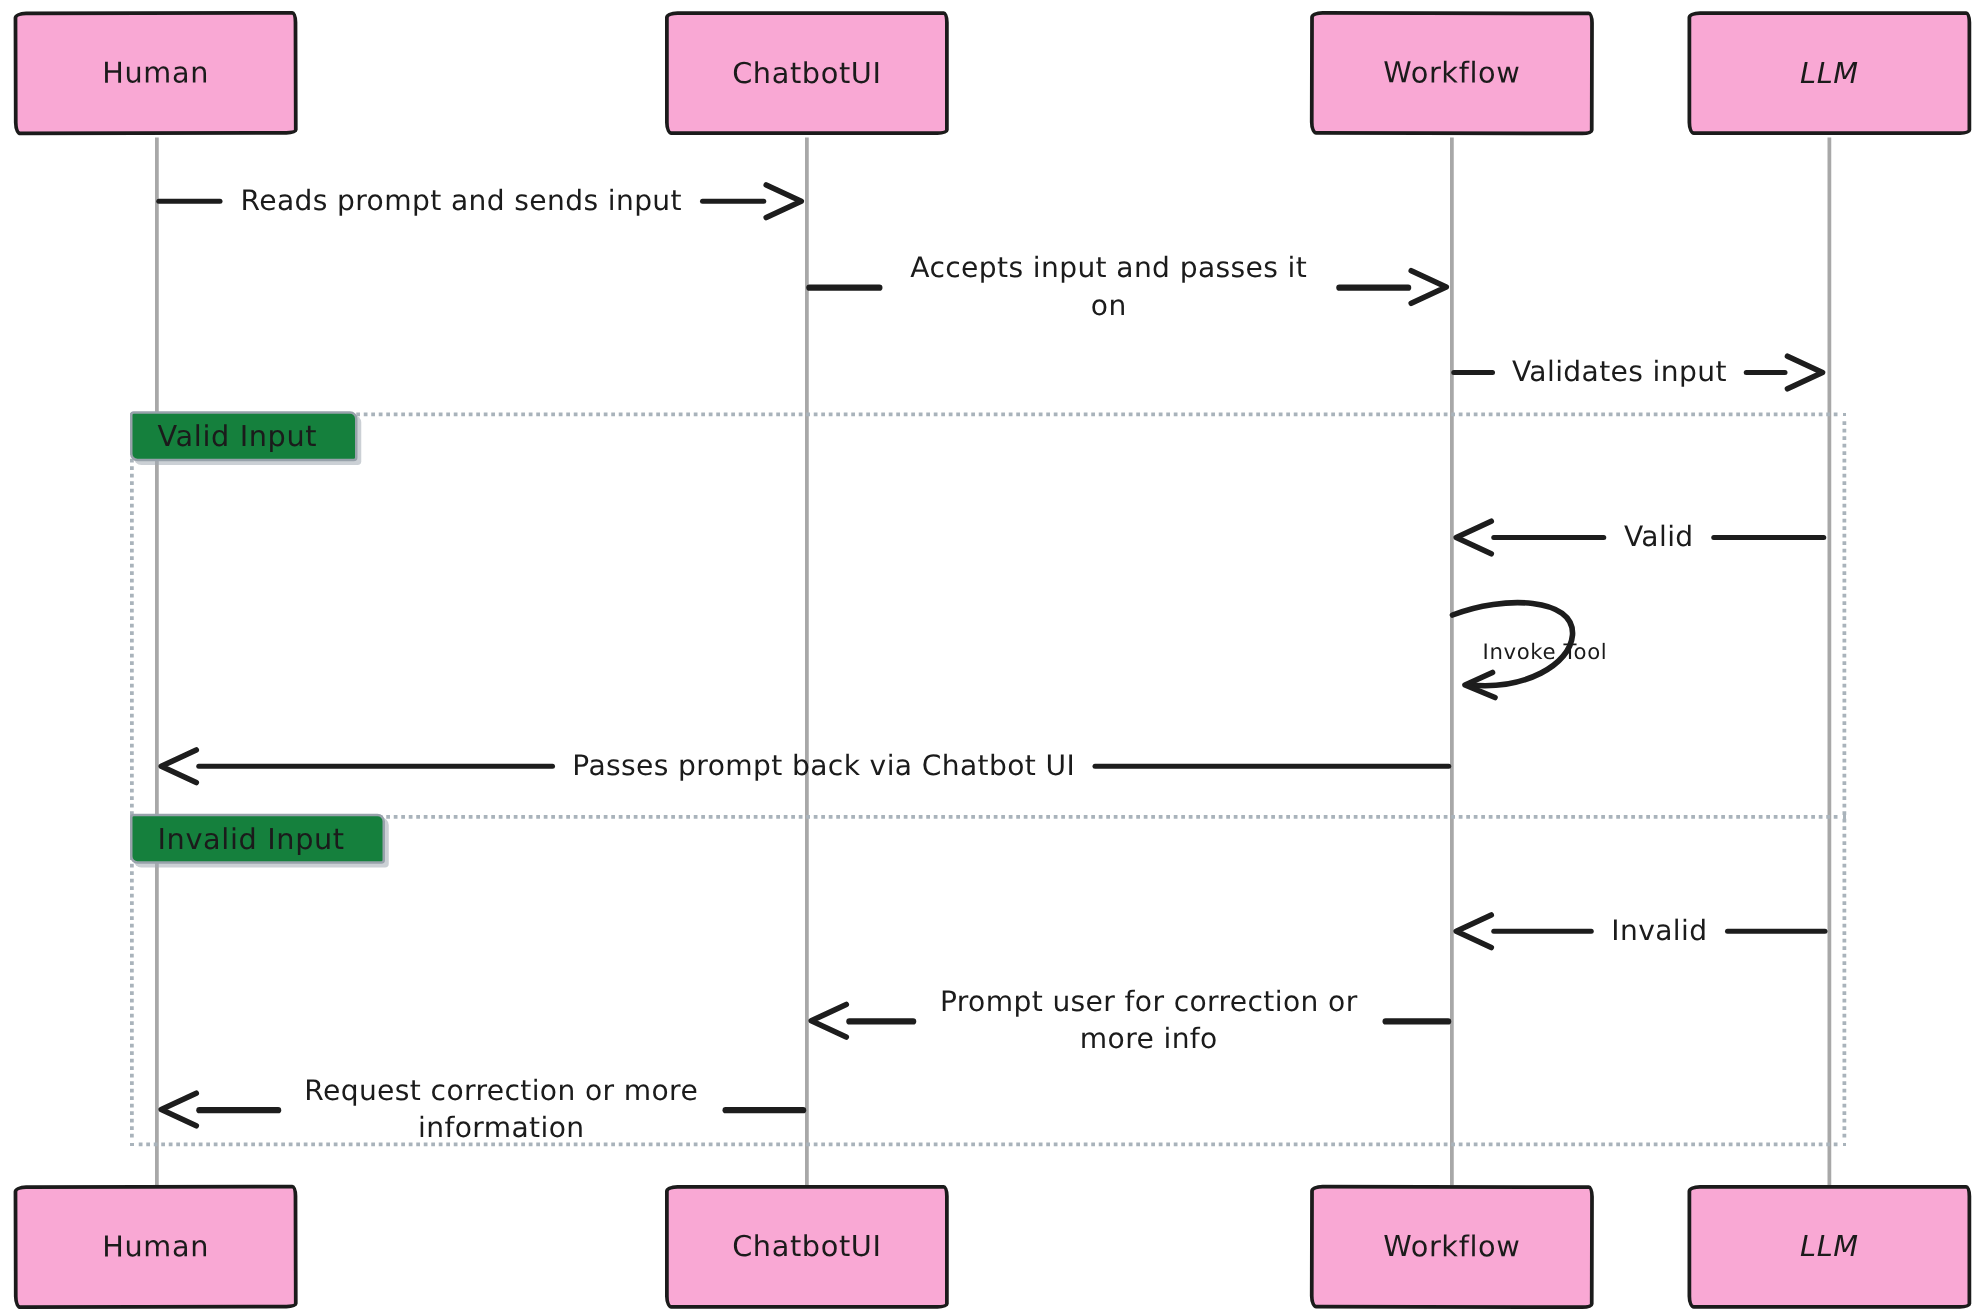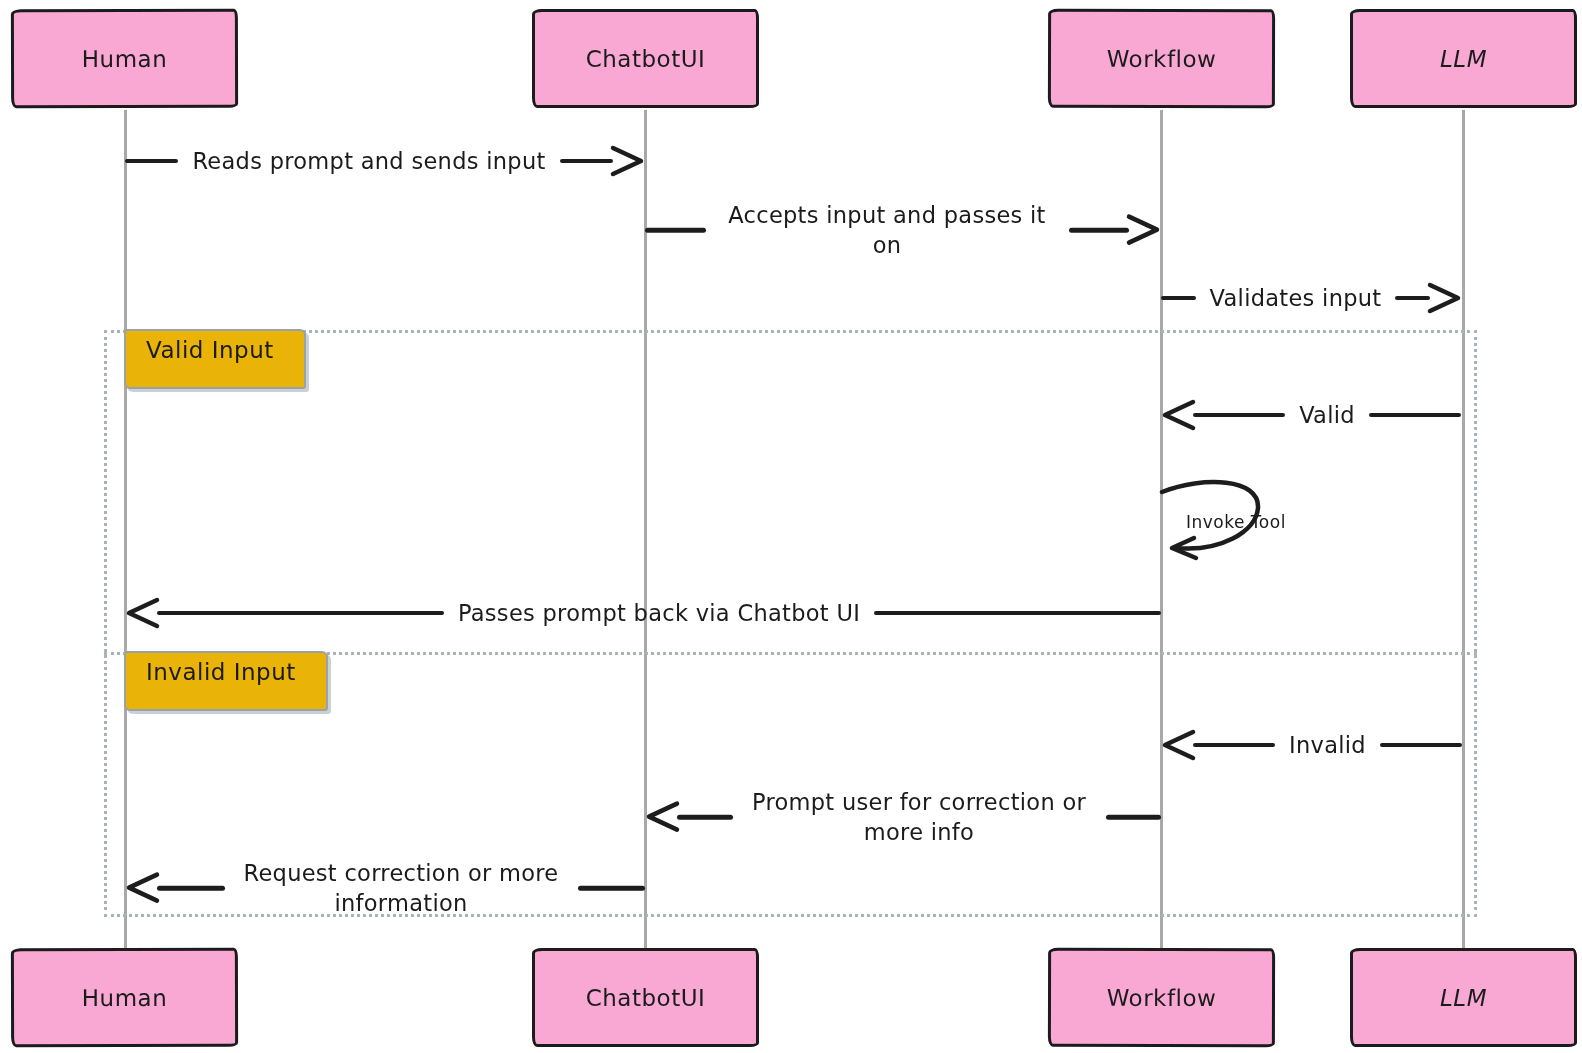--- a/index.html
+++ b/index.html
@@ -36,29 +36,28 @@
     position:absolute;left:104px;top:330px;width:1373px;height:587px;
     border:3px dotted #a9b3bb;
     box-sizing:border-box;
   }
   .frame-divider{
     position:absolute;left:104px;top:652px;width:1373px;height:0;
     border-top:3px dotted #a9b3bb;
   }
   .frame-label{
     position:absolute;
-    background:#eab308;
+    background:#15803d;
     border:2.5px solid #98a2ab;
     border-radius:3px 6px 3px 6px;
     box-shadow:3px 3px 0 rgba(160,170,178,.55);
-    padding:6px 30px 24px 20px;
+    padding:6px 30px 4px 20px;
     font-size:23px;
     letter-spacing:.5px;
     white-space:nowrap;
-    margin-left:20px;
   }
   
   .msg{
     position:absolute;
     display:flex;align-items:center;
     transform:translateY(-50%);
   }
   .msg .seg{
     flex:1 1 auto;min-width:22px;height:4.5px;
     background:#1d1d1d;border-radius:3px;
@@ -115,21 +114,21 @@
 
   <div class="msg" style="left:1161px;top:298px;width:301px">
     <div class="seg"></div>
     <div class="lbl">Validates input</div>
     <div class="seg"></div>
     <svg class="chev right" width="36" height="34" viewBox="0 0 36 34">
         <path d="M4 4 L32 17 L4 30" fill="none" stroke="#1d1d1d" stroke-width="4.5" stroke-linecap="round" stroke-linejoin="round"></path>
       </svg>
   </div>
 
-  <div class="msg" style="left:1161px;top:415px;width:300px">
+  <div class="msg" style="left:1161px;top:430px;width:300px">
     <svg class="chev left" width="36" height="34" viewBox="0 0 36 34">
         <path d="M32 4 L4 17 L32 30" fill="none" stroke="#1d1d1d" stroke-width="4.5" stroke-linecap="round" stroke-linejoin="round"></path>
       </svg>
     <div class="seg"></div>
     <div class="lbl">Valid</div>
     <div class="seg"></div>
   </div>
 
   <svg class="selfloop" style="left:1158px;top:474px" width="130" height="96" viewBox="0 0 130 96">
     <path d="M4 18 C 45 2, 102 4, 100 34 C 98 58, 62 78, 18 74" fill="none" stroke="#1d1d1d" stroke-width="4.5" stroke-linecap="round"></path>

